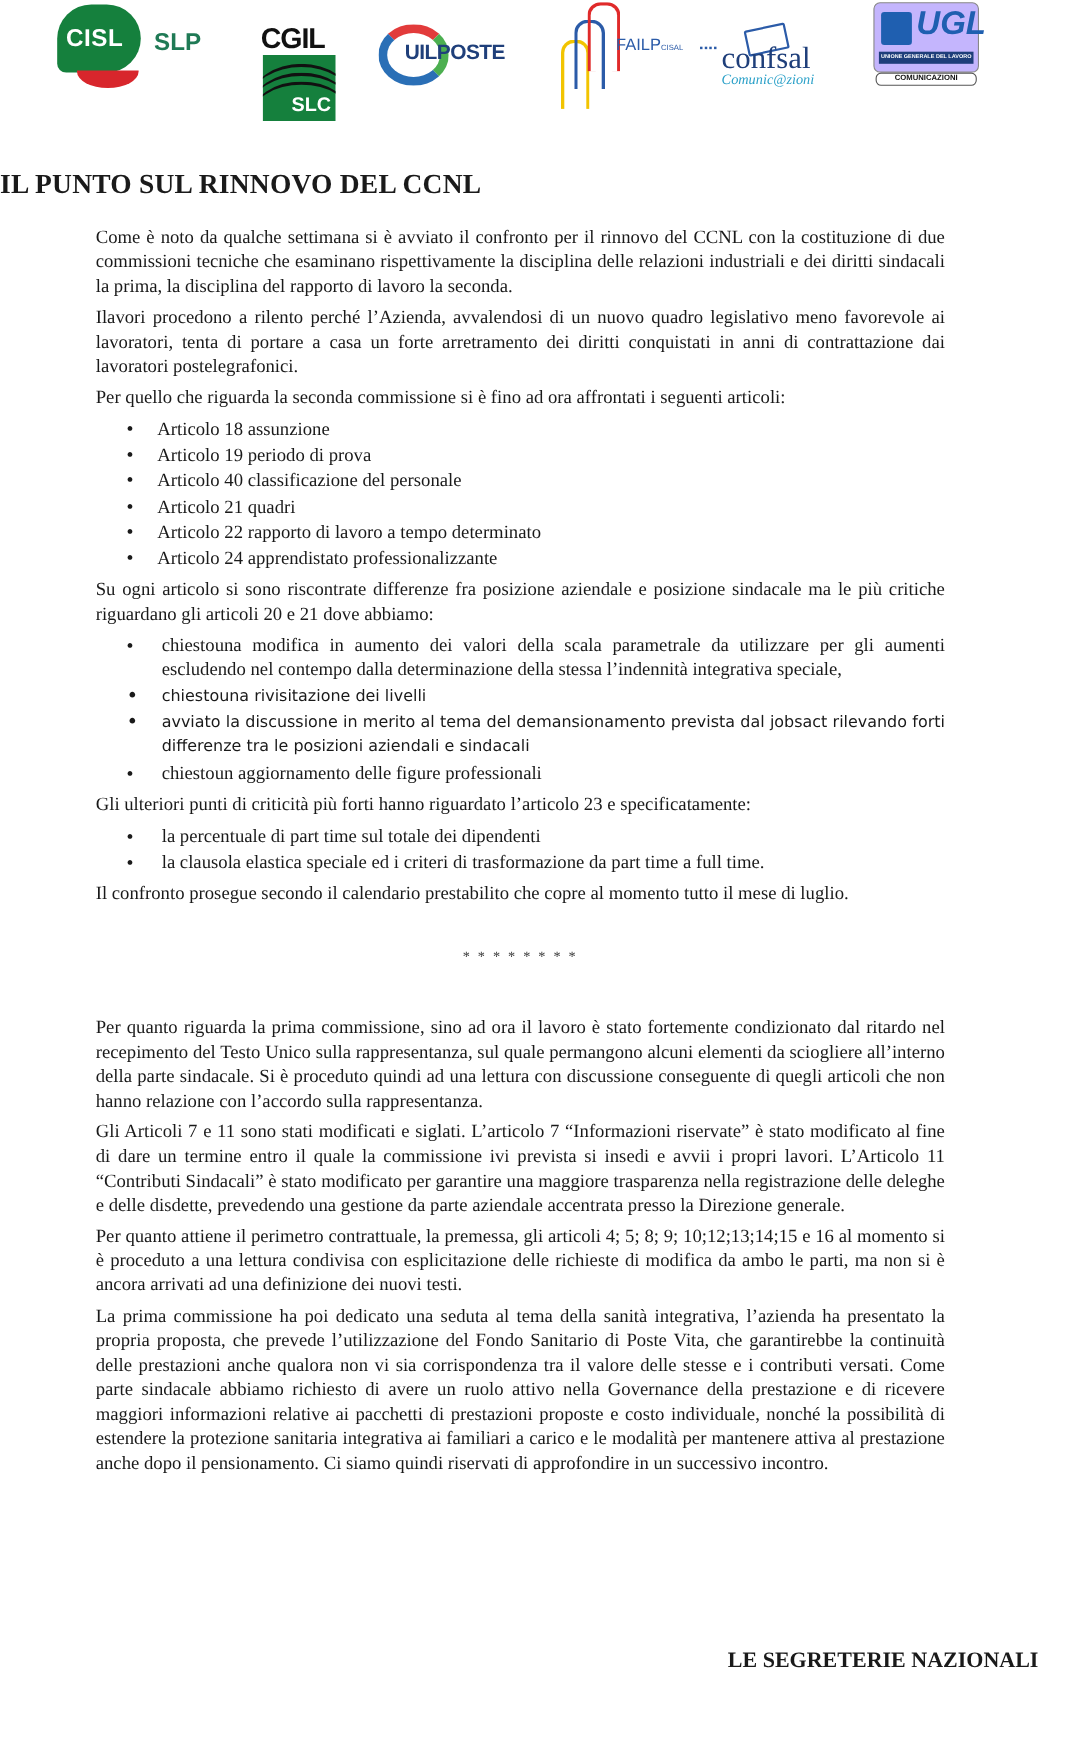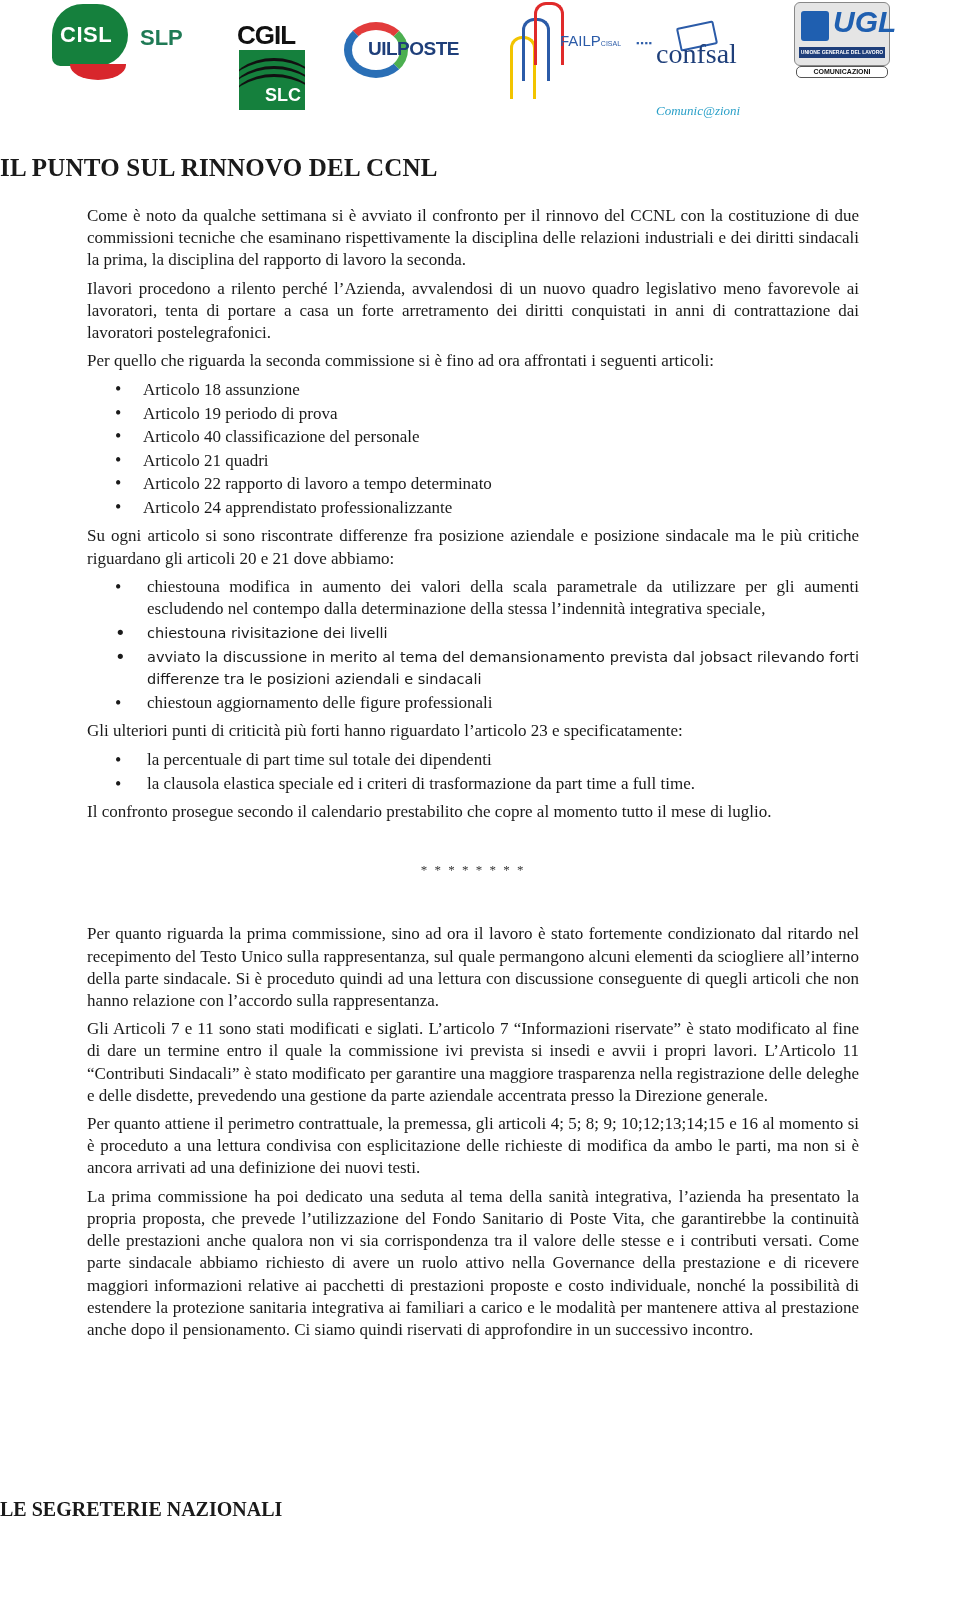--- a/index.html
+++ b/index.html
@@ -30,42 +30,42 @@
   .failp { left: 504px; top: 0; width: 100px; height: 90px; }
   .failp .arc1 { position: absolute; left: 6px; top: 36px; width: 20px; height: 60px; border: 3px solid #f2c400; border-bottom: none; border-radius: 12px 12px 0 0; }
   .failp .arc2 { position: absolute; left: 18px; top: 18px; width: 22px; height: 60px; border: 3px solid #2b5ba8; border-bottom: none; border-radius: 12px 12px 0 0; }
   .failp .arc3 { position: absolute; left: 30px; top: 2px; width: 24px; height: 60px; border: 3px solid #e02a2a; border-bottom: none; border-radius: 12px 12px 0 0; }
   .failp span { position: absolute; left: 56px; top: 32px; font-size: 15px; color: #2b5ba8; }
   .failp small { font-size: 7px; }
 
   .confsal { left: 636px; top: 22px; width: 120px; height: 65px; }
   .confsal .env { position: absolute; left: 42px; top: 2px; width: 34px; height: 20px; border: 2px solid #2b5ba8; border-radius: 2px; transform: rotate(-12deg); }
   .confsal .c1 { position: absolute; left: 20px; top: 16px; font-size: 28px; color: #1f3f7a; }
-  .confsal .c2 { position: absolute; left: 20px; top: 42px; font-style: italic; font-size: 13px; color: #2aa0c8; margin-top: 39px; }
+  .confsal .c2 { position: absolute; left: 20px; top: 42px; font-style: italic; font-size: 13px; color: #2aa0c8; }
   .confsal .dots { position: absolute; left: 0; top: 16px; color: #2b5ba8; font-size: 9px; letter-spacing: 1px; }
 
   .ugl { left: 794px; top: 2px; width: 96px; height: 76px; }
-  .ugl .box { position: absolute; left: 0; top: 0; width: 94px; height: 62px; border: 1px solid #888; border-radius: 6px; background: #e5e5e5; }
+  .ugl .box { position: absolute; left: 0; top: 0; width: 94px; height: 62px; border: 1px solid #888; border-radius: 6px; background: #c4b5fd; }
   .ugl .box .txt { position: absolute; left: 38px; top: 2px; font-weight: 900; font-style: italic; font-size: 30px; color: #1f5fb0; }
   .ugl .box .italy { position: absolute; left: 6px; top: 8px; width: 28px; height: 30px; background: #1f5fb0; border-radius: 3px; }
   .ugl .box .band { position: absolute; left: 4px; top: 44px; width: 86px; height: 11px; background: #1e3e7a; color: #fff; font-size: 5px; font-weight: bold; text-align: center; line-height: 11px; }
   .ugl .com { position: absolute; left: 2px; top: 64px; width: 90px; height: 10px; border: 1px solid #555; border-radius: 5px; font-size: 7px; font-weight: bold; text-align: center; line-height: 10px; color: #111; }
 
   
   .title { position: absolute; top: 154px; left: 0; width: 944px; text-align: left; font-size: 25px; font-weight: bold; letter-spacing: 0.2px; }
   .content { position: absolute; top: 205px; left: 87px; width: 772px; font-size: 17px; line-height: 22.2px; }
   .content p { margin: 0 0 6px 0; text-align: justify; }
   .content ul { margin: 0 0 6px 0; padding: 0 0 0 56px; list-style: none; }
   .content li { position: relative; line-height: 23.5px; }
   .content li::before { content: "•"; position: absolute; left: -28px; font-size: 18px; }
   ul.art { margin-top: 2px; }
   ul.crit li { line-height: 22.2px; margin-bottom: 2px; text-align: justify; padding-left: 4px; }
   ul.crit li.calibri { font-family: "DejaVu Sans", sans-serif; font-size: 14.5px; line-height: 22px; }
   .stars { text-align: center; margin: 36px 0 42px 0; font-size: 13px; letter-spacing: 2px; color: #333; }
-  .footer { position: absolute; top: 1498px; left: 0; width: 944px; text-align: left; font-size: 20px; font-weight: bold; }
+  .footer { position: absolute; top: 1498px; left: 0; width: 944px; text-align: right; font-size: 20px; font-weight: bold; }
 </style>
 </head>
 <body>
 
 <div class="logos">
   <div class="logo cisl sans">
     <div class="circle">
         <span>CISL</span>
       </div>
     <div class="red"></div>

